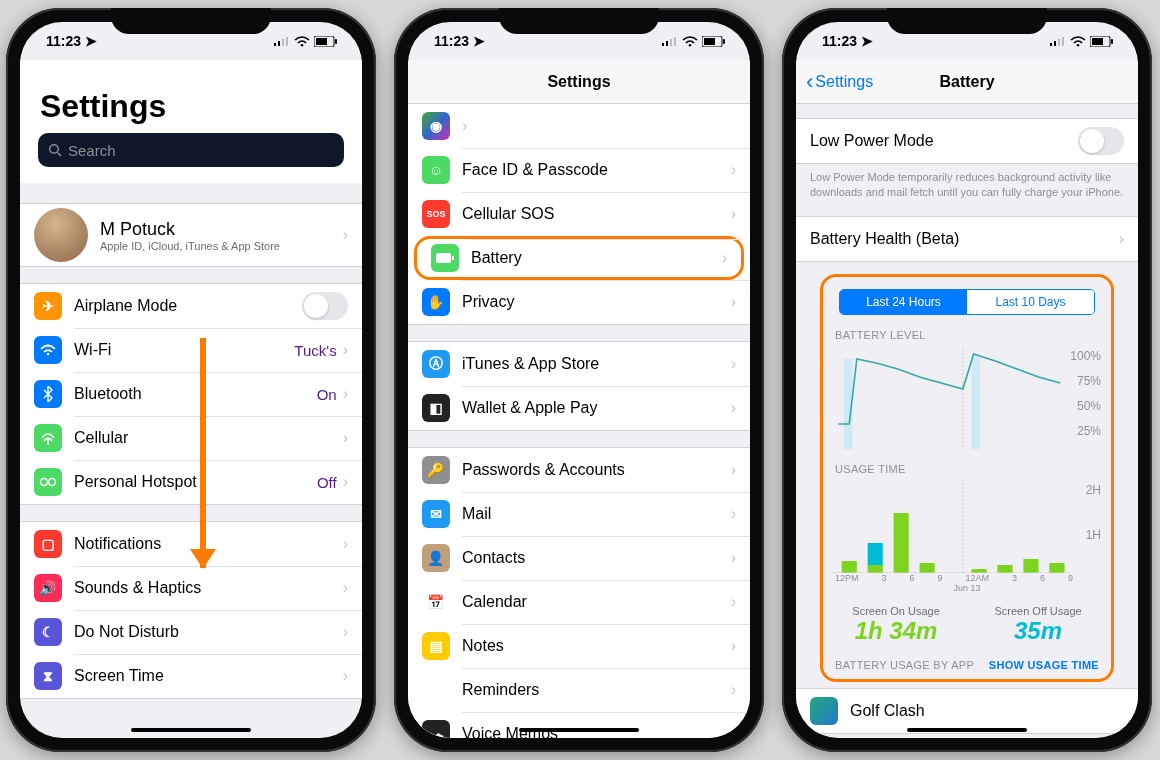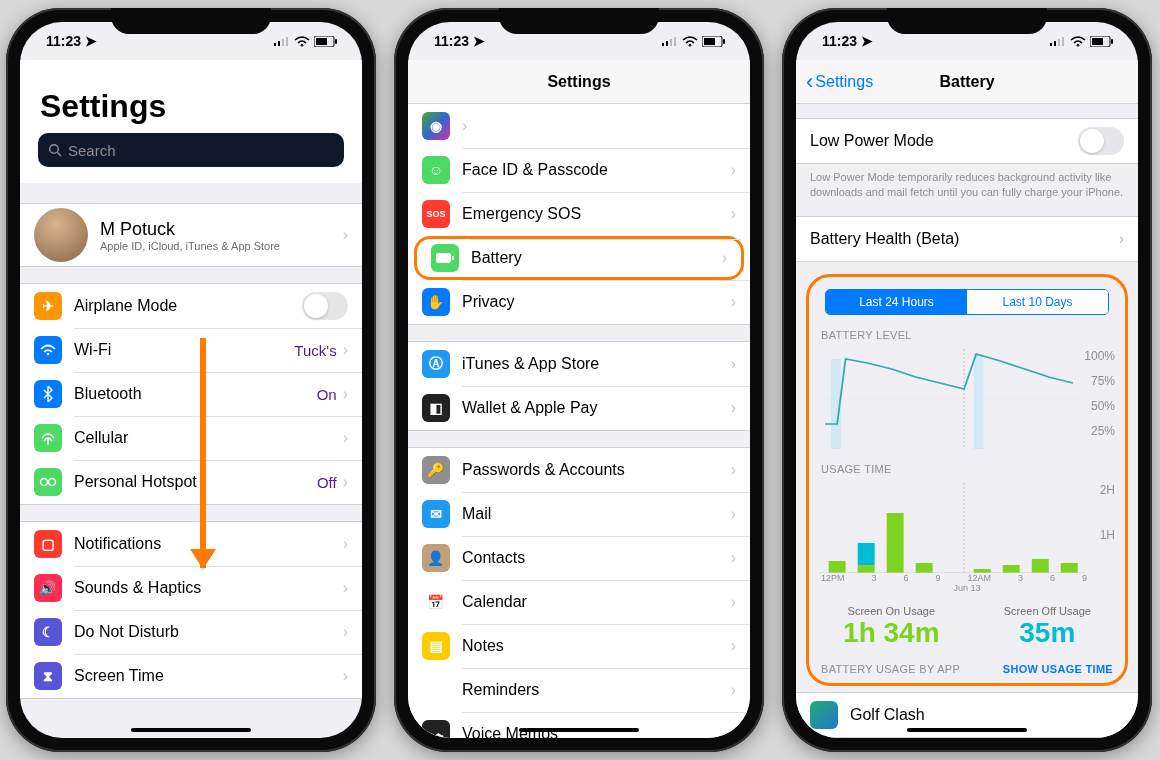--- a/index.html
+++ b/index.html
@@ -119,30 +119,30 @@
   .sec-head { font-size:11px; color:#8e8e93; letter-spacing:.3px; padding: 14px 14px 4px; text-transform:uppercase; }
   .footnote { font-size:11px; color:#8e8e93; padding: 6px 14px 0; line-height:1.35; }
   .seg {
     margin:10px 14px 0; display:flex; border:1px solid #007aff; border-radius:5px; overflow:hidden;
     font-size:12px;
   }
   .seg div { flex:1; text-align:center; padding:5px 0; }
   .seg .on { background:#007aff; color:#fff; }
   .seg .off { color:#007aff; background:#fff; }
   .chartwrap {
-    margin:0 10px; border:3px solid #ff7a00; border-radius:24px; padding:2px 2px 6px;
+    margin:0 24px; border:3px solid #ff7a00; border-radius:16px; padding:2px 2px 6px;
   }
   .chart-area { position:relative; height:100px; margin:4px 8px 0; }
   .chart-area .ylab { position:absolute; right:0; font-size:12px; color:#8e8e93; }
   .chart-area svg { width: calc(100% - 30px); height:100%; }
   .xlabels { display:flex; justify-content:space-between; font-size:9px; color:#8e8e93; padding:0 36px 0 10px; }
   .center-tiny { text-align:center; font-size:9px; color:#8e8e93; }
   .usage-cols { display:flex; justify-content:space-around; margin-top:12px; }
   .usage-cols .lbl { font-size:11px; color:#6d6d72; text-align:center; }
-  .usage-cols .val { font-size:28px; font-weight:700; text-align:center; }
+  .usage-cols .val { font-size:24px; font-weight:700; text-align:center;font-style:italic; }
   .val.green { color:#7ed321; }
   .val.blue { color:#00bcd4; }
   .show-link { float:right; color:#007aff; font-size:11px; font-weight:600; }
 </style>
 </head>
 <body>
 
 <div class="phone">
   <div class="notch"></div>
   <div class="screen">
@@ -308,21 +308,21 @@
             <div class="ricon" style="background:linear-gradient(135deg,#4a3,#36c,#c3a)">◉</div>
             <span class="chev">›</span>
           </div>
         <div class="row">
             <div class="ricon" style="background:#4cd964">☺</div>
             <div class="rlabel">Face ID &amp; Passcode</div>
             <span class="chev">›</span>
           </div>
         <div class="row">
             <div class="ricon" style="background:#ff3b30;font-size:9px">SOS</div>
-            <div class="rlabel">Emergency SOS</div>
+            <div class="rlabel">Cellular SOS</div>
             <span class="chev">›</span>
           </div>
         <div class="row highlight-row">
           <div class="ricon" style="background:#4cd964">
               <svg width="18" height="10">
                 <rect x="0" y="0" width="15" height="10" rx="2" fill="#fff"></rect>
                 <rect x="16" y="3" width="2" height="4" fill="#fff"></rect>
               </svg>
             </div>
           <div class="rlabel">Battery</div>

